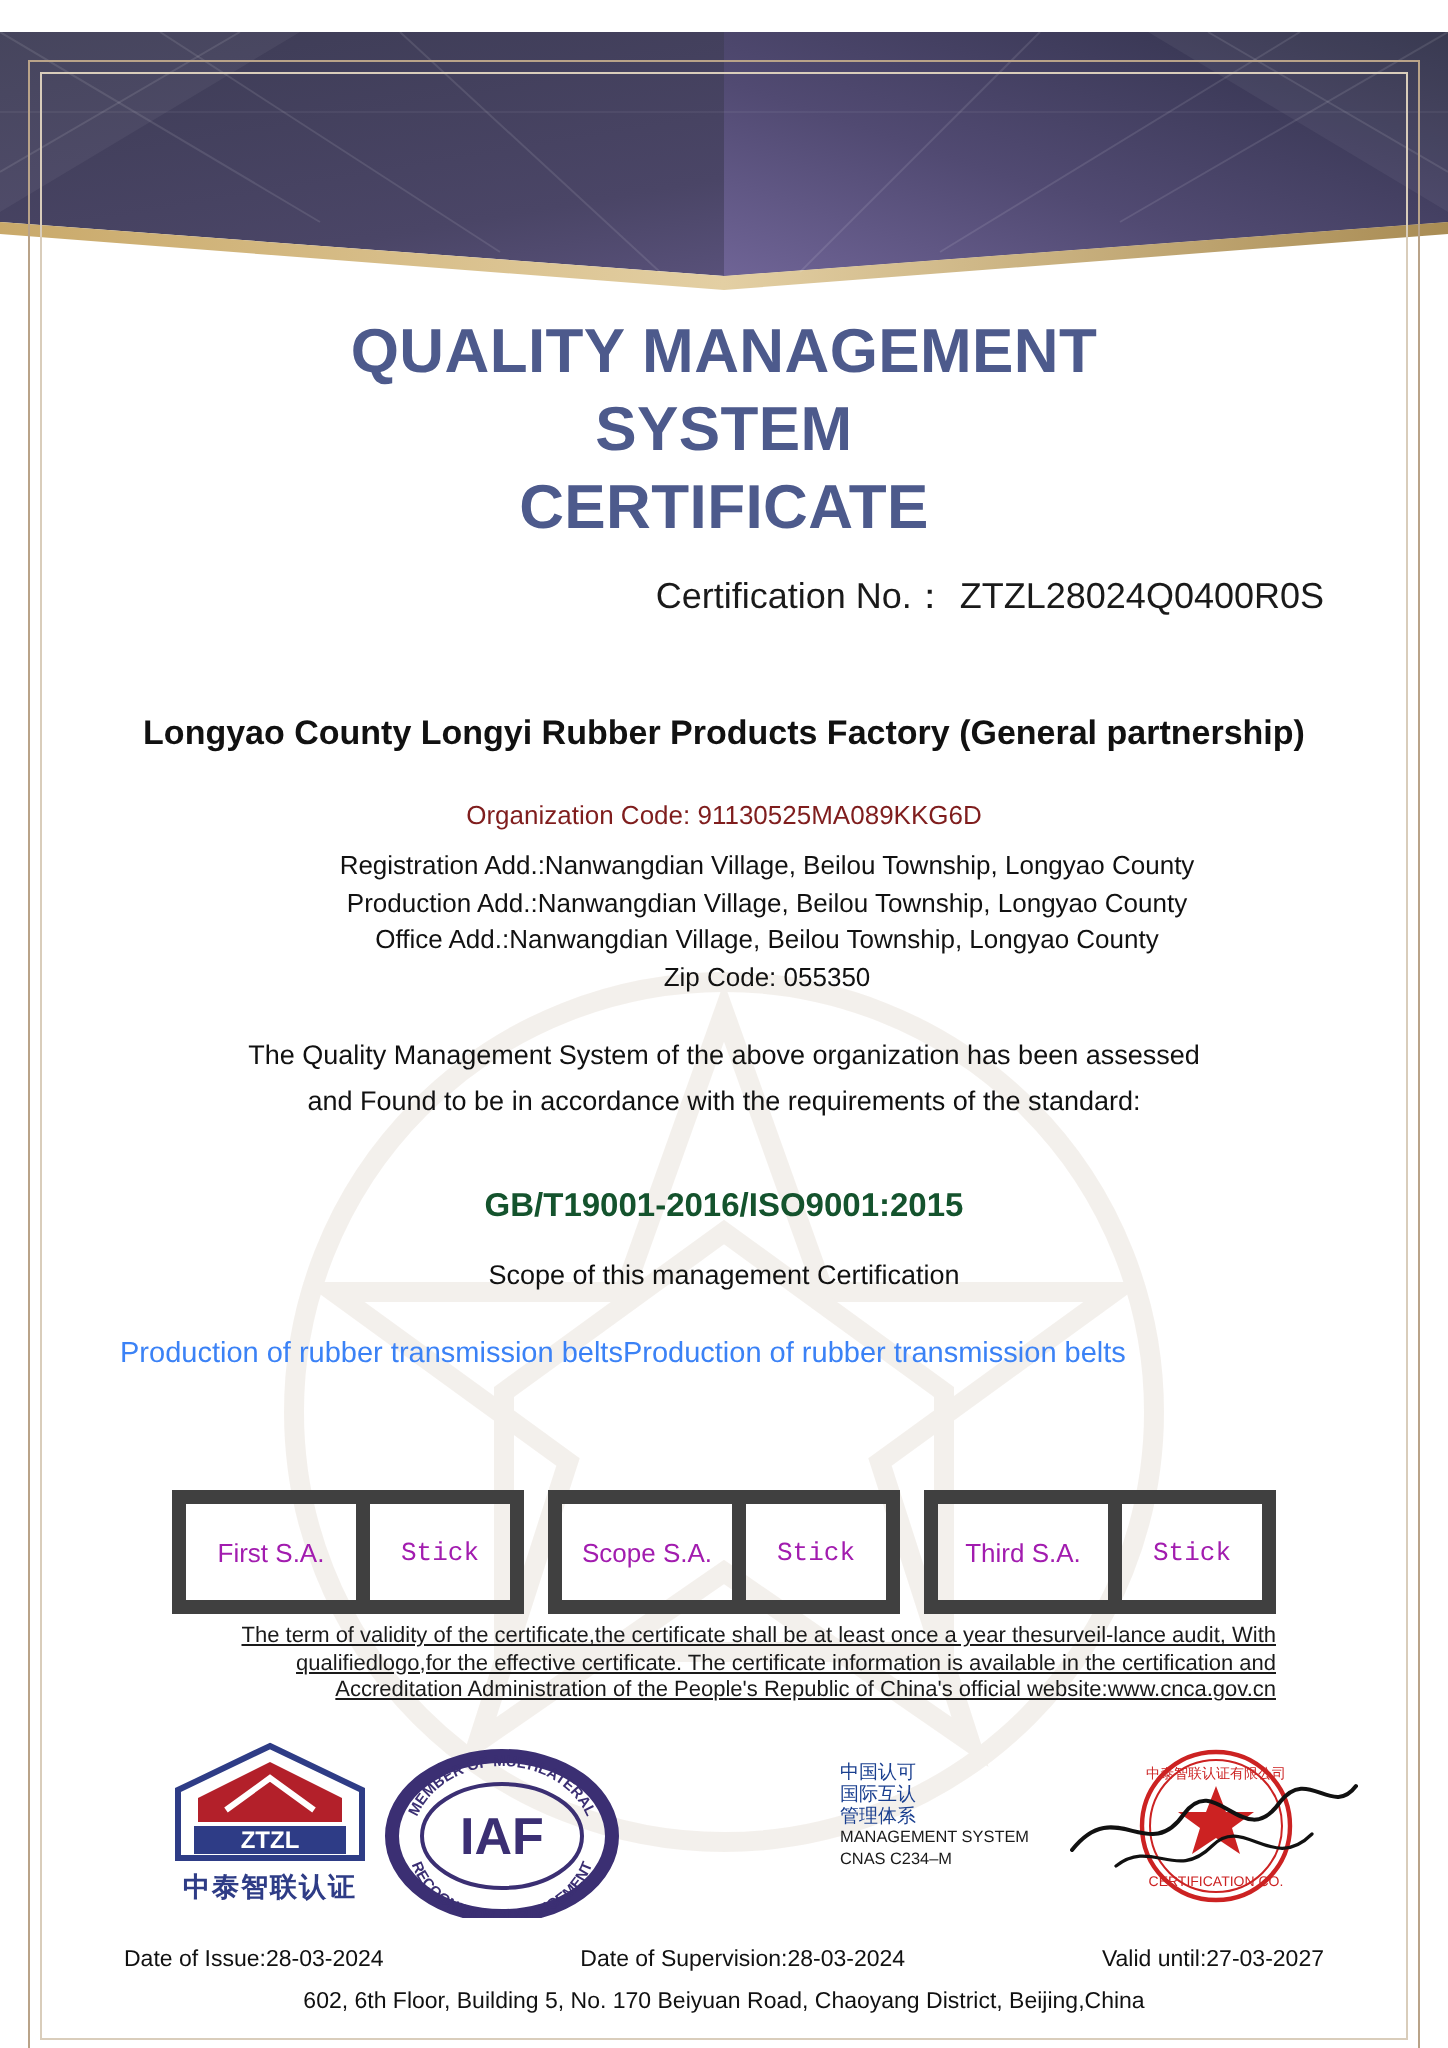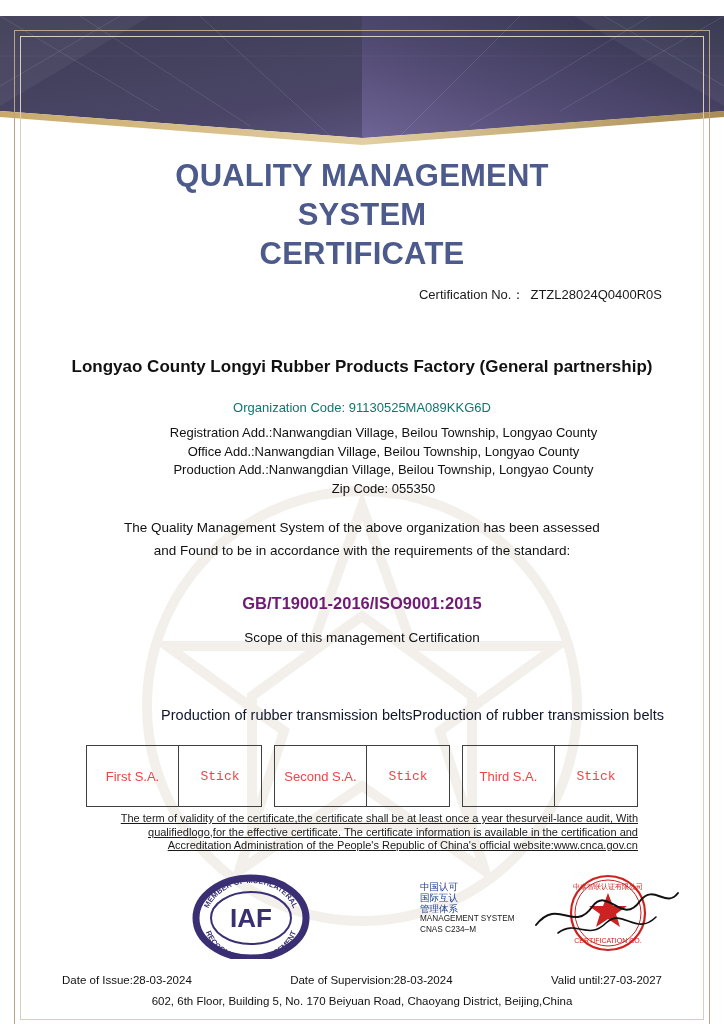--- a/index.html
+++ b/index.html
@@ -74,21 +74,21 @@
     font-weight: bold;
     line-height: 39px;
     letter-spacing: 0.2px;
   }
   .title .l1, .title .l2, .title .l3 { display: block; }
 
   .cert-no {
     position: absolute;
     right: 62px;
     top: 270px;
-    font-size: 13px;
+    font-size: 18px;
     color: #1a1a1a;
     text-align: right;
     white-space: nowrap;
   }
   .cert-no .label { letter-spacing: 0; }
   .cert-no .value { margin-left: 6px; }
 
   .awarded {
     position: absolute;
     left: 0;
@@ -108,21 +108,21 @@
     font-weight: bold;
     color: #111;
   }
   .orgcode {
     position: absolute;
     left: 0;
     top: 384px;
     width: 724px;
     text-align: center;
     font-size: 13px;
-    color: #0f766e;
+    color: #7f1d1d;
   }
   .addr {
     position: absolute;
     left: 0;
     top: 408px;
     width: 724px;
     text-align: center;
     font-size: 13px;
     color: #111;
     line-height: 18.5px;
@@ -140,65 +140,65 @@
     line-height: 23px;
   }
   .standard {
     position: absolute;
     left: 0;
     top: 578px;
     width: 724px;
     text-align: center;
     font-size: 16.5px;
     font-weight: bold;
-    color: #701a75;
+    color: #14532d;
   }
   .scope-label {
     position: absolute;
     left: 0;
     top: 614px;
     width: 724px;
     text-align: center;
     font-size: 13.5px;
     color: #111;
   }
   .scope-text {
     position: absolute;
     left: 60px;
-    top: 691px;
+    top: 653px;
     width: 604px;
-    text-align: right;
+    text-align: left;
     font-size: 14.5px;
-    color: #0f172a;
+    color: #3b82f6;
   }
 
   
   .sa-row {
     position: absolute;
     left: 86px;
     top: 729px;
     width: 552px;
     height: 62px;
     display: flex;
     justify-content: space-between;
   }
   .sa-group {
     display: flex;
     width: 176px;
     height: 62px;
     box-sizing: border-box;
   }
   .sa-cell {
-    border: 1px solid #404040;
+    border: 7px solid #404040;
     box-sizing: border-box;
     display: flex;
     align-items: center;
     justify-content: center;
     font-size: 13px;
-    color: #ef4444;
+    color: #a21caf;
   }
   .sa-cell.label { width: 92px; border-right: none; }
   .sa-cell.value { width: 84px; font-family: Liberation Mono, monospace; }
 
   
   .note {
     position: absolute;
     left: 86px;
     top: 796px;
     width: 552px;
@@ -355,49 +355,61 @@
 
     <div class="cert-no">
       <span class="label">Certification No.：</span><span class="value">ZTZL28024Q0400R0S</span>
     </div>
 
     <div class="company">Longyao County Longyi Rubber Products Factory (General partnership)</div>
     <div class="orgcode">Organization Code: 91130525MA089KKG6D</div>
 
     <div class="addr">
       <div>Registration Add.:Nanwangdian Village, Beilou Township, Longyao County</div>
+      <div>Production Add.:Nanwangdian Village, Beilou Township, Longyao County</div>
       <div>Office Add.:Nanwangdian Village, Beilou Township, Longyao County</div>
-      <div>Production Add.:Nanwangdian Village, Beilou Township, Longyao County</div>
       <div>Zip Code: 055350</div>
     </div>
 
     <div class="statement">The Quality Management System of the above organization has been assessed and Found to be in accordance with the requirements of the standard:</div>
     <div class="standard">GB/T19001-2016/ISO9001:2015</div>
     <div class="scope-label">Scope of this management Certification</div>
     <div class="scope-text">Production of rubber transmission beltsProduction of rubber transmission belts</div>
 
     <div class="sa-row">
       <div class="sa-group">
         <div class="sa-cell label">First S.A.</div>
         <div class="sa-cell value">Stick</div>
       </div>
       <div class="sa-group">
-        <div class="sa-cell label">Second S.A.</div>
+        <div class="sa-cell label">Scope S.A.</div>
         <div class="sa-cell value">Stick</div>
       </div>
       <div class="sa-group">
         <div class="sa-cell label">Third S.A.</div>
         <div class="sa-cell value">Stick</div>
       </div>
     </div>
 
     <div class="note">The term of validity of the certificate,the certificate shall be at least once a year thesurveil-lance audit, With qualifiedlogo,for the effective certificate. The certificate information is available in the certification and Accreditation Administration of the People's Republic of China's official website:www.cnca.gov.cn</div>
 
     <div class="logos">
 
+      <div class="logo logo-ztzl">
+        <div class="ztzl-mark">
+          <svg viewBox="0 0 104 62" width="104" height="62">
+            <polygon points="52,2 98,24 98,58 6,58 6,24" fill="none" stroke="#2e3c86" stroke-width="3"></polygon>
+            <polygon points="52,10 88,28 88,40 16,40 16,28" fill="#b3202a"></polygon>
+            <path d="M30,34 L52,18 L74,34" fill="none" stroke="#ffffff" stroke-width="3"></path>
+            <rect x="14" y="42" width="76" height="14" fill="#2e3c86"></rect>
+            <text x="52" y="53" font-family="Liberation Sans, sans-serif" font-size="12" font-weight="bold" fill="#ffffff" text-anchor="middle">ZTZL</text>
+          </svg>
+        </div>
+        <div class="ztzl-cn">中泰智联认证</div>
+      </div>
 
       <div class="logo logo-iaf">
         <svg viewBox="0 0 118 88" width="118" height="88">
           <defs>
             <path id="arcTop" d="M 14,50 A 45,38 0 0 1 104,50"></path>
             <path id="arcBot" d="M 12,50 A 47,40 0 0 0 106,50"></path>
           </defs>
           <ellipse cx="59" cy="47" rx="55" ry="40" fill="none" stroke="#3b2f73" stroke-width="7"></ellipse>
           <ellipse cx="59" cy="47" rx="40" ry="26" fill="none" stroke="#3b2f73" stroke-width="2"></ellipse>
           <text x="59" y="56" font-family="Liberation Sans, sans-serif" font-size="26" font-weight="bold" fill="#3b2f73" text-anchor="middle">IAF</text>

